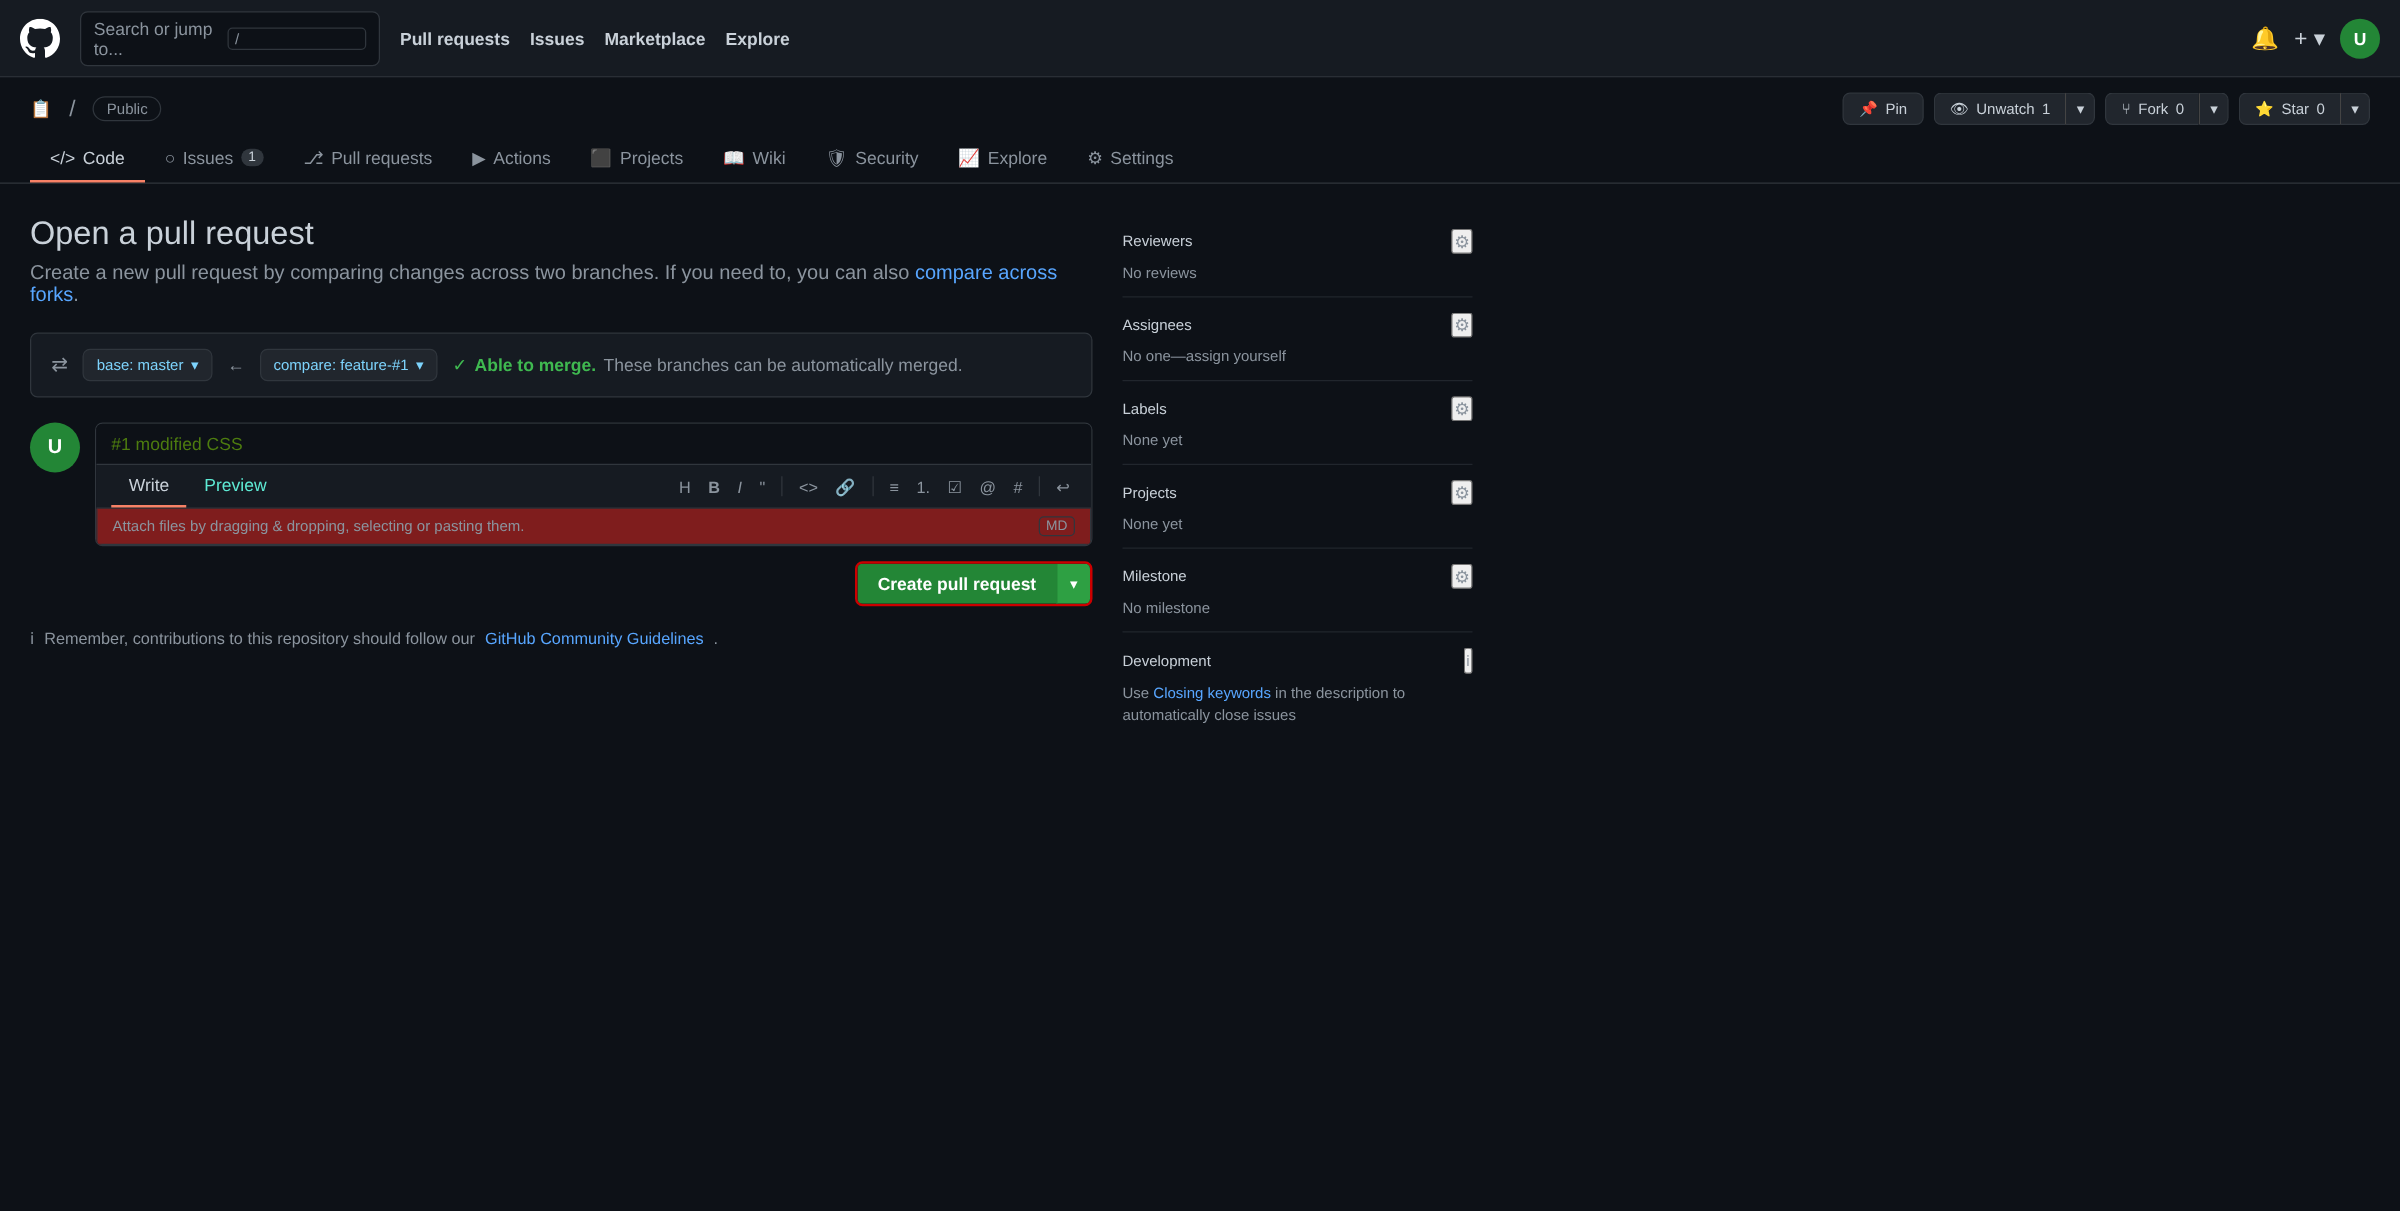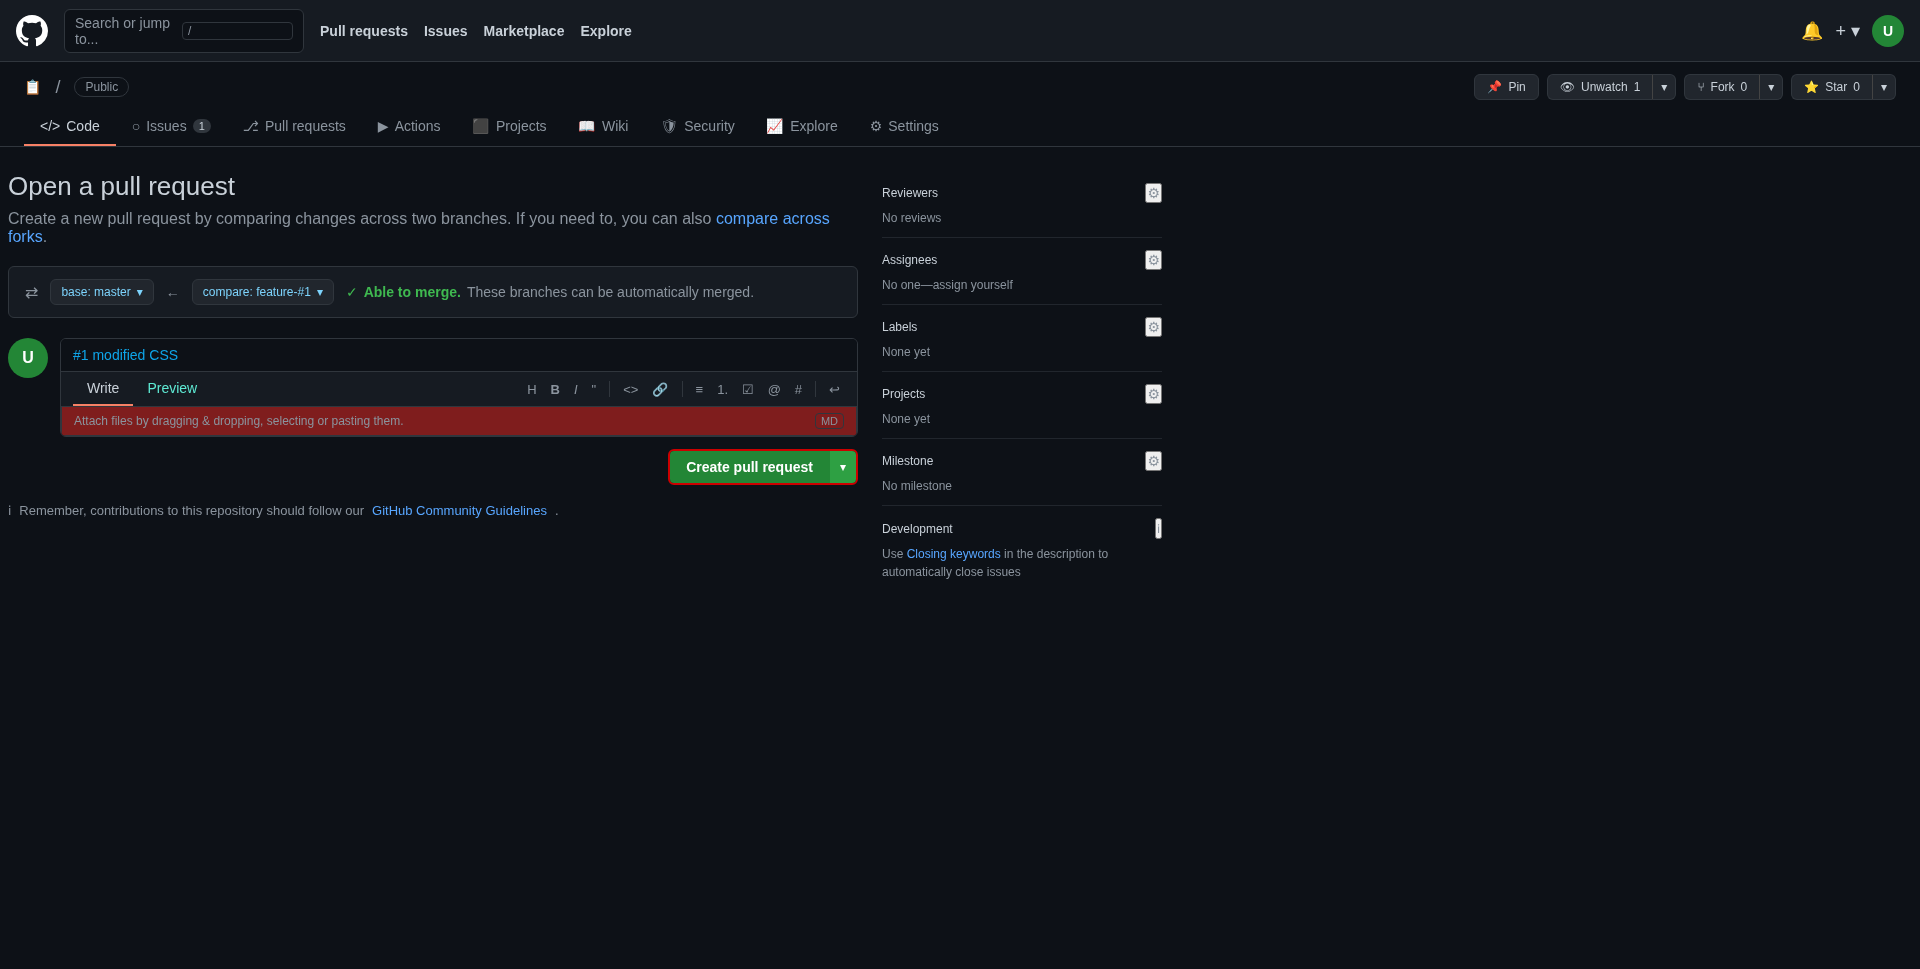--- a/index.html
+++ b/index.html
@@ -172,21 +172,21 @@
       background: #30363d;
       border-radius: 20px;
       padding: 1px 6px;
       font-size: 11px;
       color: #c9d1d9;
     }
     .tab-icon { font-size: 14px; }
 
     
     .main-content {
-      padding: 24px 24px 24px 8px;
+      padding: 24px 24px 24px 24px;
       display: flex;
       gap: 24px;
     }
     .pr-form {
       flex: 1;
       max-width: 850px;
     }
     .pr-sidebar {
       width: 280px;
       flex-shrink: 0;
@@ -262,21 +262,21 @@
       flex: 1;
       border: 1px solid #30363d;
       border-radius: 6px;
       overflow: hidden;
     }
     .pr-title-input {
       width: 100%;
       background: #0d1117;
       border: none;
       border-bottom: 1px solid #30363d;
-      color: #0ea5e9;
+      color: #4d7c0f;
       padding: 8px 12px;
       font-size: 14px;
       outline: none;
     }
     .editor-tabs {
       display: flex;
       border-bottom: 1px solid #30363d;
       background: #161b22;
       padding: 0 12px;
       gap: 0;

